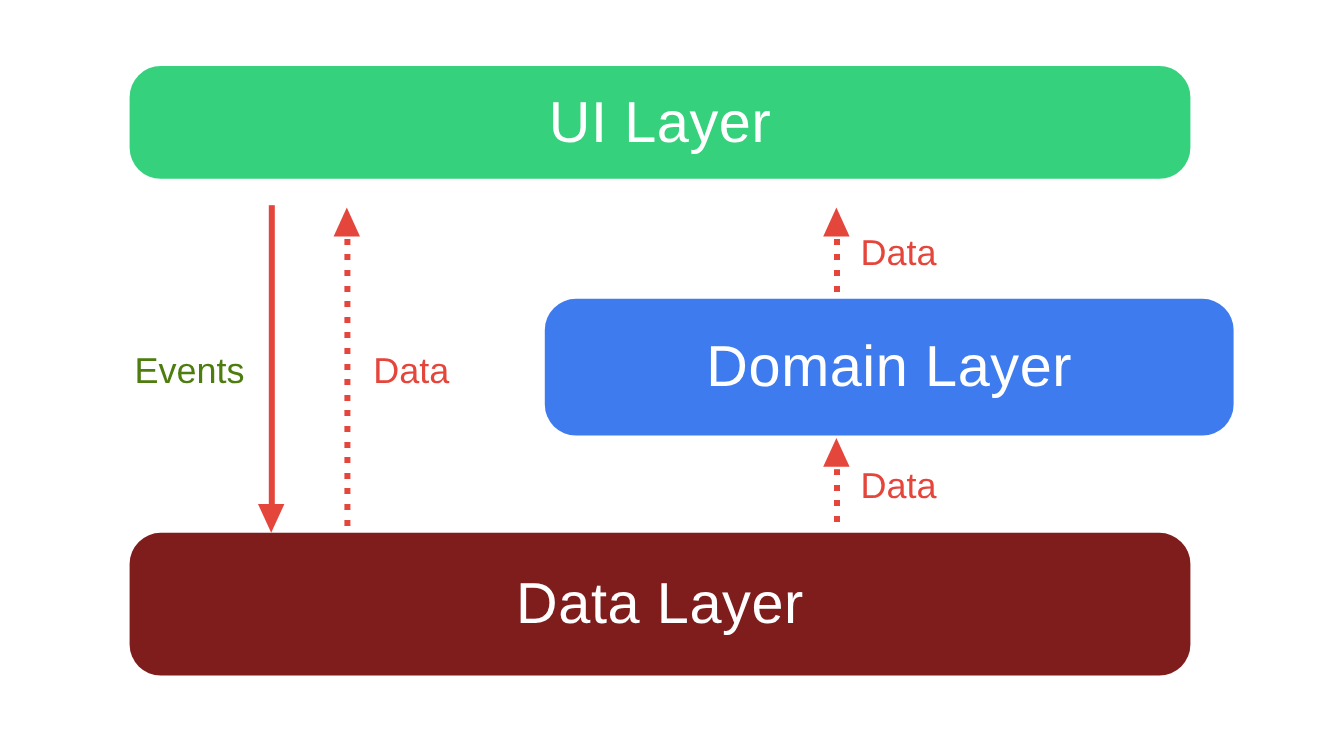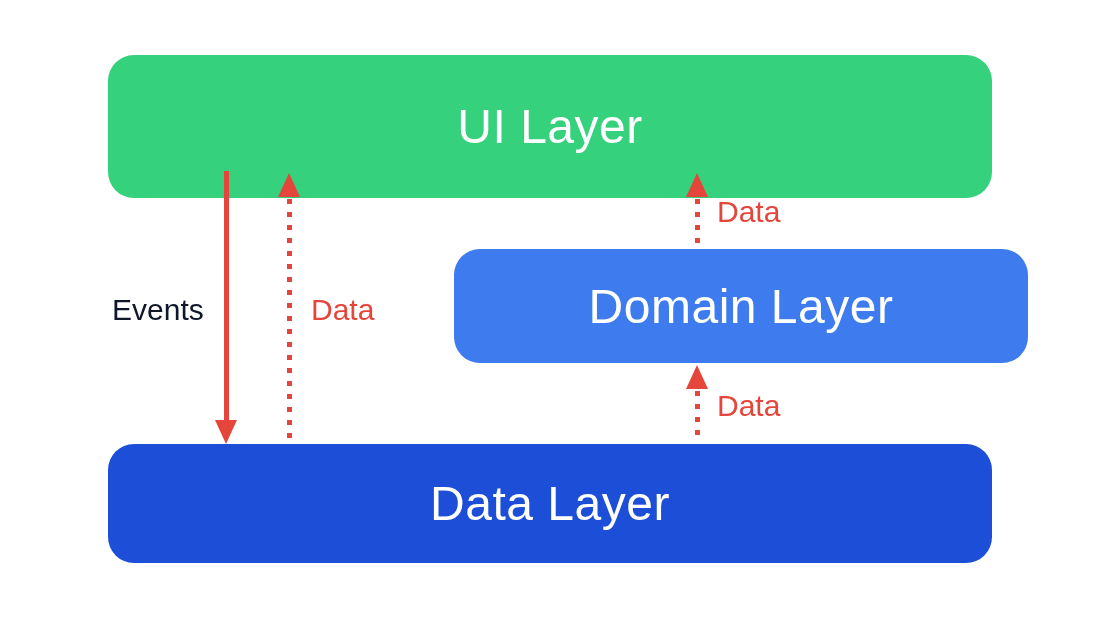--- a/index.html
+++ b/index.html
@@ -18,21 +18,21 @@
     position: absolute;
     border-radius: 26px;
     display: flex;
     align-items: center;
     justify-content: center;
     color: #ffffff;
     font-size: 48px;
     letter-spacing: 0.5px;
     font-weight: 400;
   }
-  .box-ui     { left: 108px; top: 55px;  width: 884px; height: 143px; }
+  .box-ui     { left: 108px; top: 55px;  width: 884px; height: 94px; }
   .box-domain { left: 418px; top: 249px; width: 574px; height: 114px; margin-left: 36px; }
   .box-data   { left: 108px; top: 444px; width: 884px; height: 119px; }
 
   .solid-line {
     position: absolute;
     width: 5px;
     left: 224px; top: 171px; height: 249px;
   }
   .dotted-line {
     position: absolute;
@@ -70,27 +70,27 @@
 <div class="canvas">
 
   <div class="layer-box box-ui" style="background: rgb(53, 209, 124);">
     <span>UI Layer</span>
   </div>
 
   <div class="layer-box box-domain" style="background: rgb(61, 123, 239);">
     <span>Domain Layer</span>
   </div>
 
-  <div class="layer-box box-data" style="background: #1d4ed8;">
+  <div class="layer-box box-data" style="background: #7f1d1d;">
     <span>Data Layer</span>
   </div>
 
   <div class="solid-line" style="background: rgb(229, 70, 60);"></div>
   <div class="arrowhead head-down" style="border-bottom-color: rgb(229, 70, 60); border-top-color: rgb(229, 70, 60);"></div>
-  <div class="arrow-label lbl-events" style="color: #0f172a;">Events</div>
+  <div class="arrow-label lbl-events" style="color: #4d7c0f;">Events</div>
 
   <div class="arrowhead head-up-left" style="border-bottom-color: rgb(229, 70, 60); border-top-color: rgb(229, 70, 60);"></div>
   <div class="dotted-line dot-left" style="background: repeating-linear-gradient(rgb(229, 70, 60) 0px, rgb(229, 70, 60) 5px, transparent 5px, transparent 13px);"></div>
   <div class="arrow-label lbl-data-l" style="color: rgb(229, 70, 60);">Data</div>
 
   <div class="arrowhead head-up-rt" style="border-bottom-color: rgb(229, 70, 60); border-top-color: rgb(229, 70, 60);"></div>
   <div class="dotted-line dot-rt" style="background: repeating-linear-gradient(rgb(229, 70, 60) 0px, rgb(229, 70, 60) 5px, transparent 5px, transparent 13px);"></div>
   <div class="arrow-label lbl-data-rt" style="color: rgb(229, 70, 60);">Data</div>
 
   <div class="arrowhead head-up-rb" style="border-bottom-color: rgb(229, 70, 60); border-top-color: rgb(229, 70, 60);"></div>

